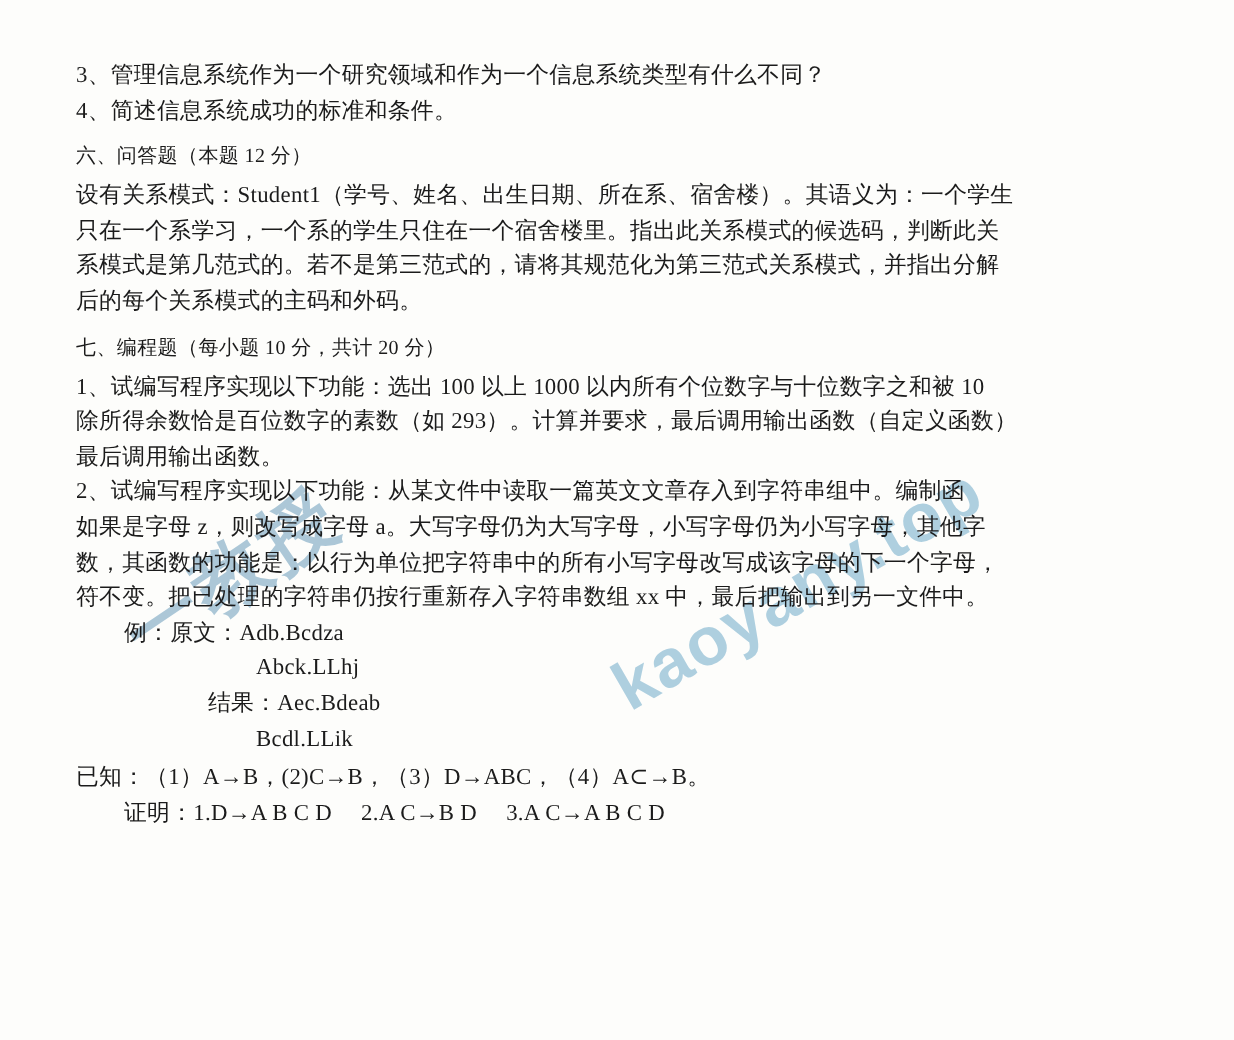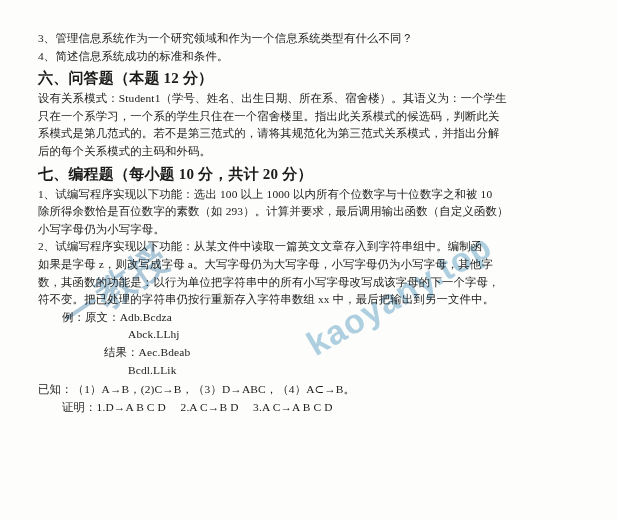--- a/index.html
+++ b/index.html
@@ -31,22 +31,22 @@
   }
   .line {
     font-size: 11.4px;
     line-height: 17.6px;
     letter-spacing: 0.15px;
     white-space: pre-wrap;
     position: relative;
     z-index: 3;
   }
   .heading {
-    font-size: 15px;
-    font-weight: bold;
+    font-size: 10px;
+    font-weight: normal;
     line-height: 23px;
     letter-spacing: 0.2px;
     position: relative;
     z-index: 3;
   }
   .ex-label {
     padding-left: 24px;
   }
   .ex-line {
     padding-left: 66px;
@@ -110,21 +110,21 @@
     <div class="heading">六、问答题（本题 12 分）</div>
     <div class="line">设有关系模式：Student1（学号、姓名、出生日期、所在系、宿舍楼）。其语义为：一个学生</div>
     <div class="line">只在一个系学习，一个系的学生只住在一个宿舍楼里。指出此关系模式的候选码，判断此关</div>
     <div class="line">系模式是第几范式的。若不是第三范式的，请将其规范化为第三范式关系模式，并指出分解</div>
     <div class="line">后的每个关系模式的主码和外码。</div>
 
     <div class="gap-sm"></div>
     <div class="heading">七、编程题（每小题 10 分，共计 20 分）</div>
     <div class="line">1、试编写程序实现以下功能：选出 100 以上 1000 以内所有个位数字与十位数字之和被 10</div>
     <div class="line">除所得余数恰是百位数字的素数（如 293）。计算并要求，最后调用输出函数（自定义函数）</div>
-    <div class="line">小写字母仍为小写字母。</div>
+    <div class="line">最后调用输出函数。</div>
     <div class="line">2、试编写程序实现以下功能：从某文件中读取一篇英文文章存入到字符串组中。编制函</div>
     <div class="line">如果是字母 z，则改写成字母 a。大写字母仍为大写字母，小写字母仍为小写字母，其他字</div>
     <div class="line">数，其函数的功能是：以行为单位把字符串中的所有小写字母改写成该字母的下一个字母，</div>
     <div class="line">符不变。把已处理的字符串仍按行重新存入字符串数组 xx 中，最后把输出到另一文件中。</div>
 
     <div class="line ex-label">例：原文：Adb.Bcdza</div>
     <div class="line ex-line2">Abck.LLhj</div>
     <div class="line ex-line">结果：Aec.Bdeab</div>
     <div class="line ex-line2">Bcdl.LLik</div>
 

